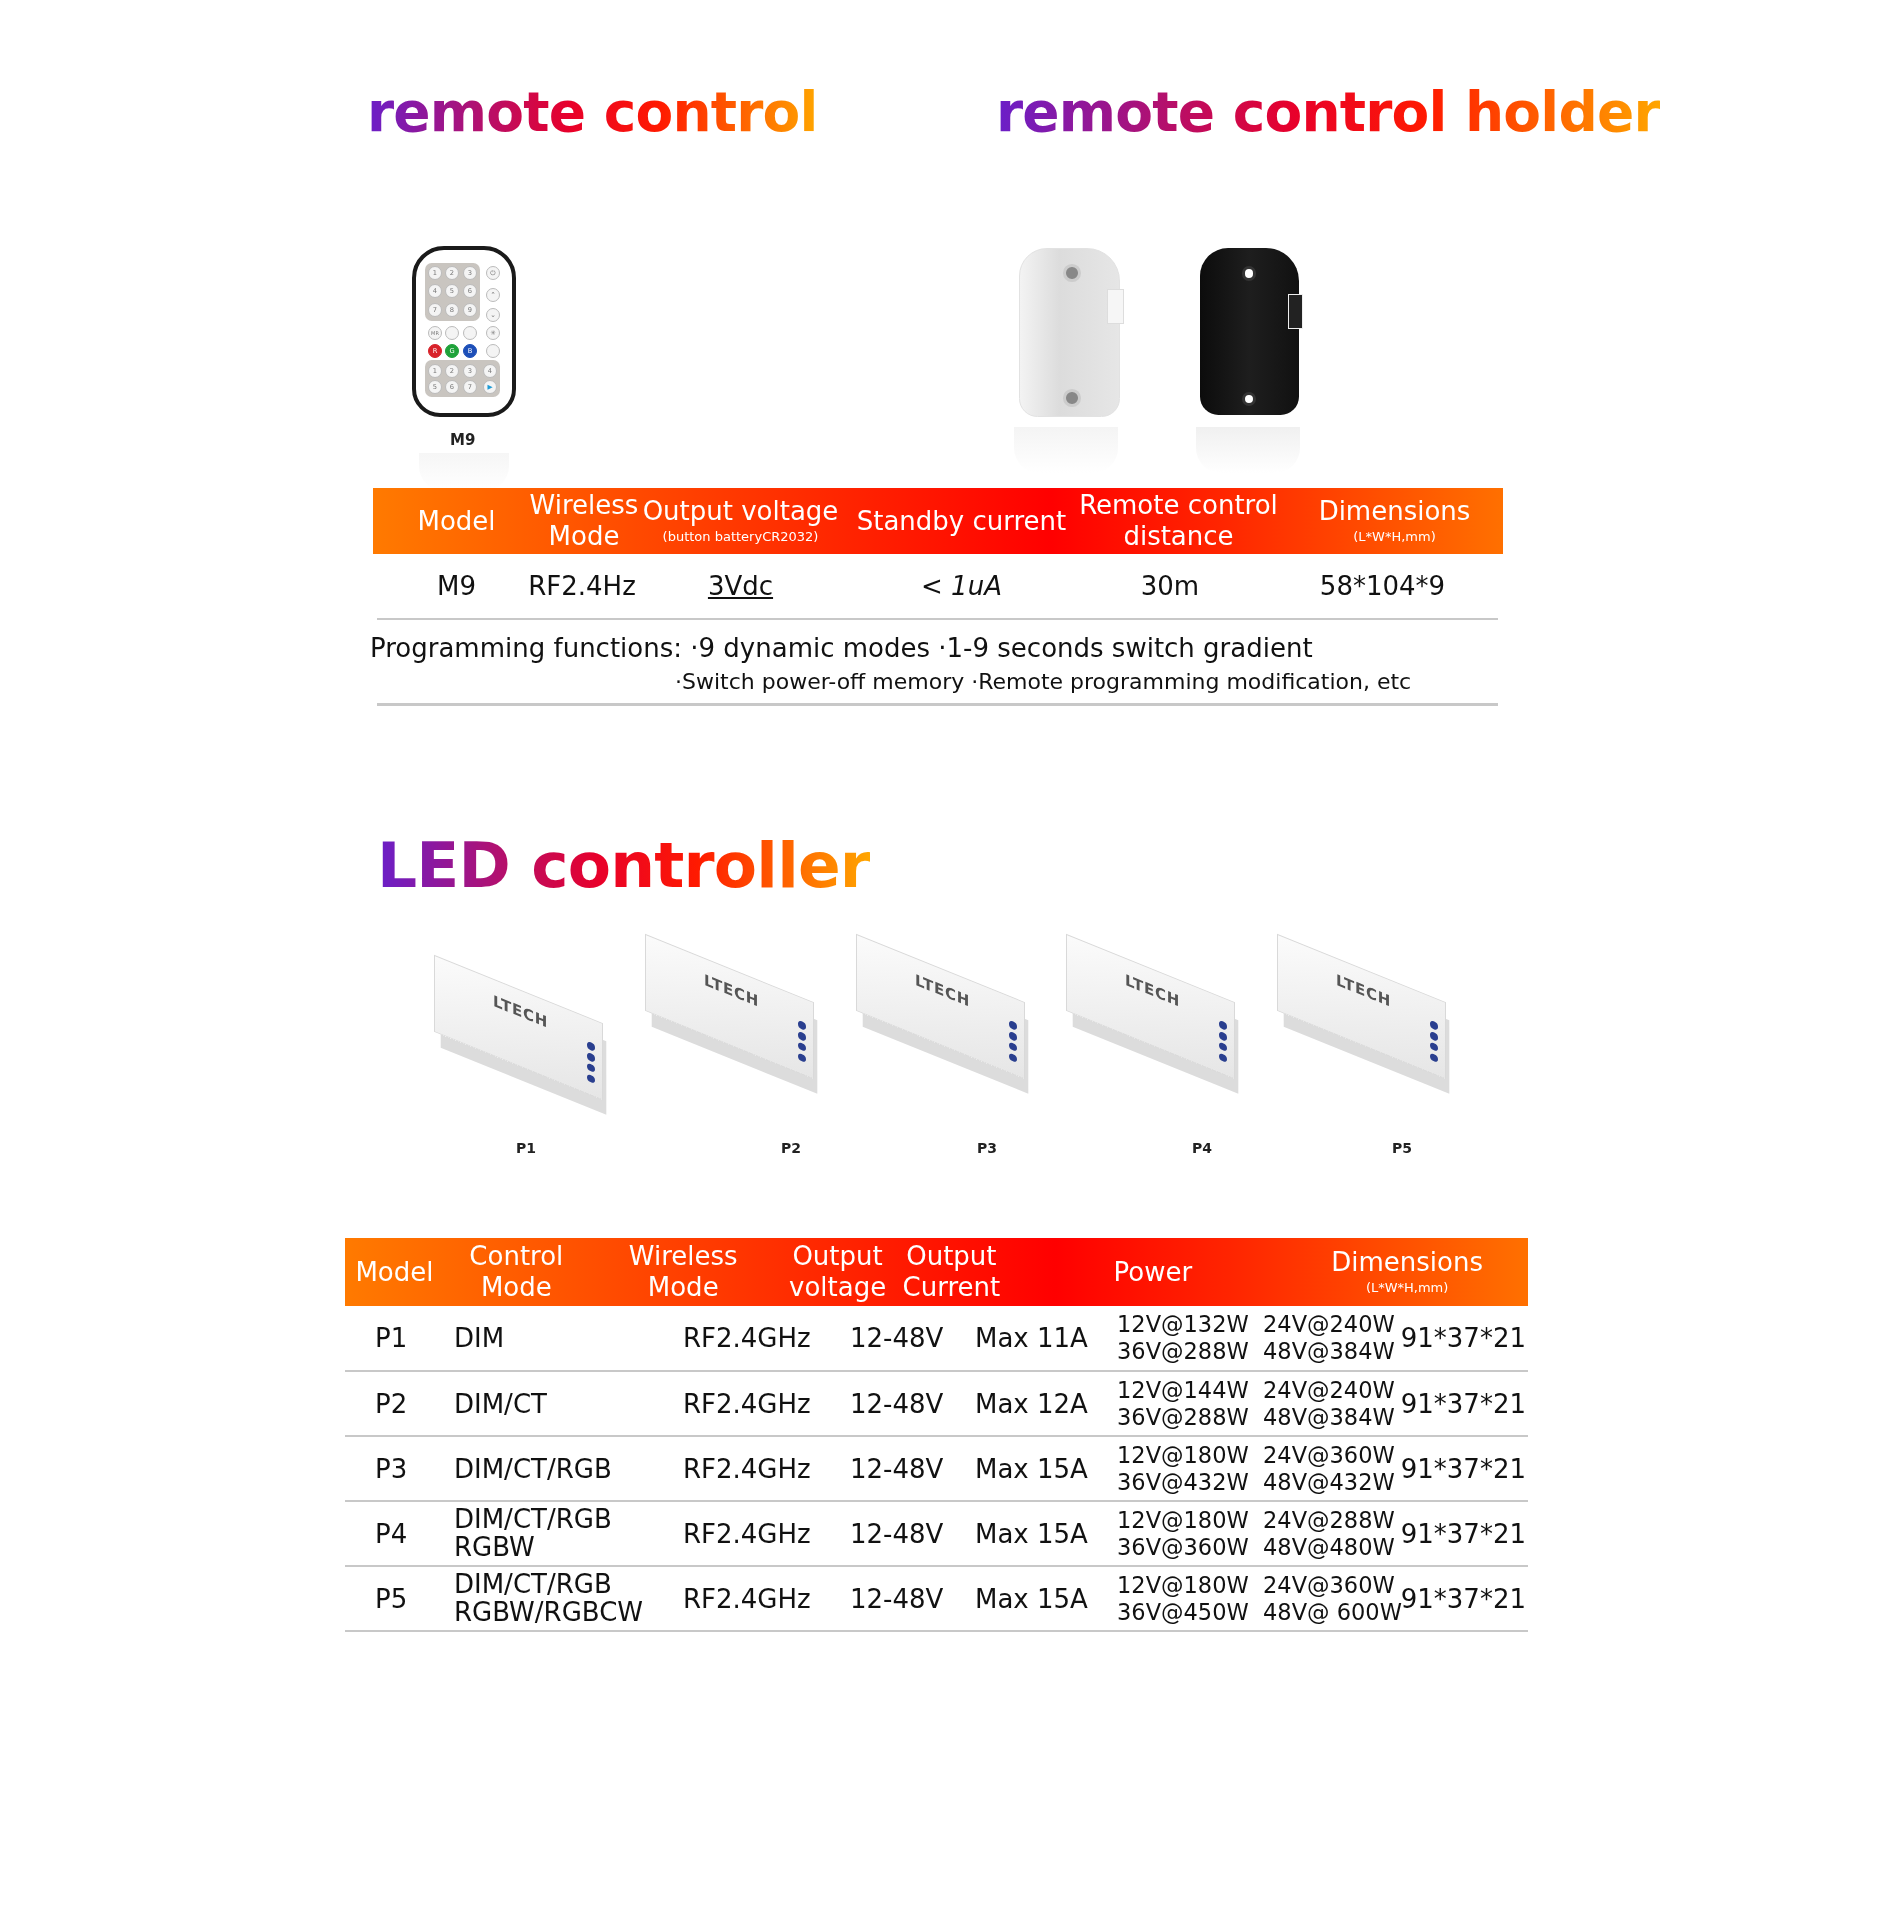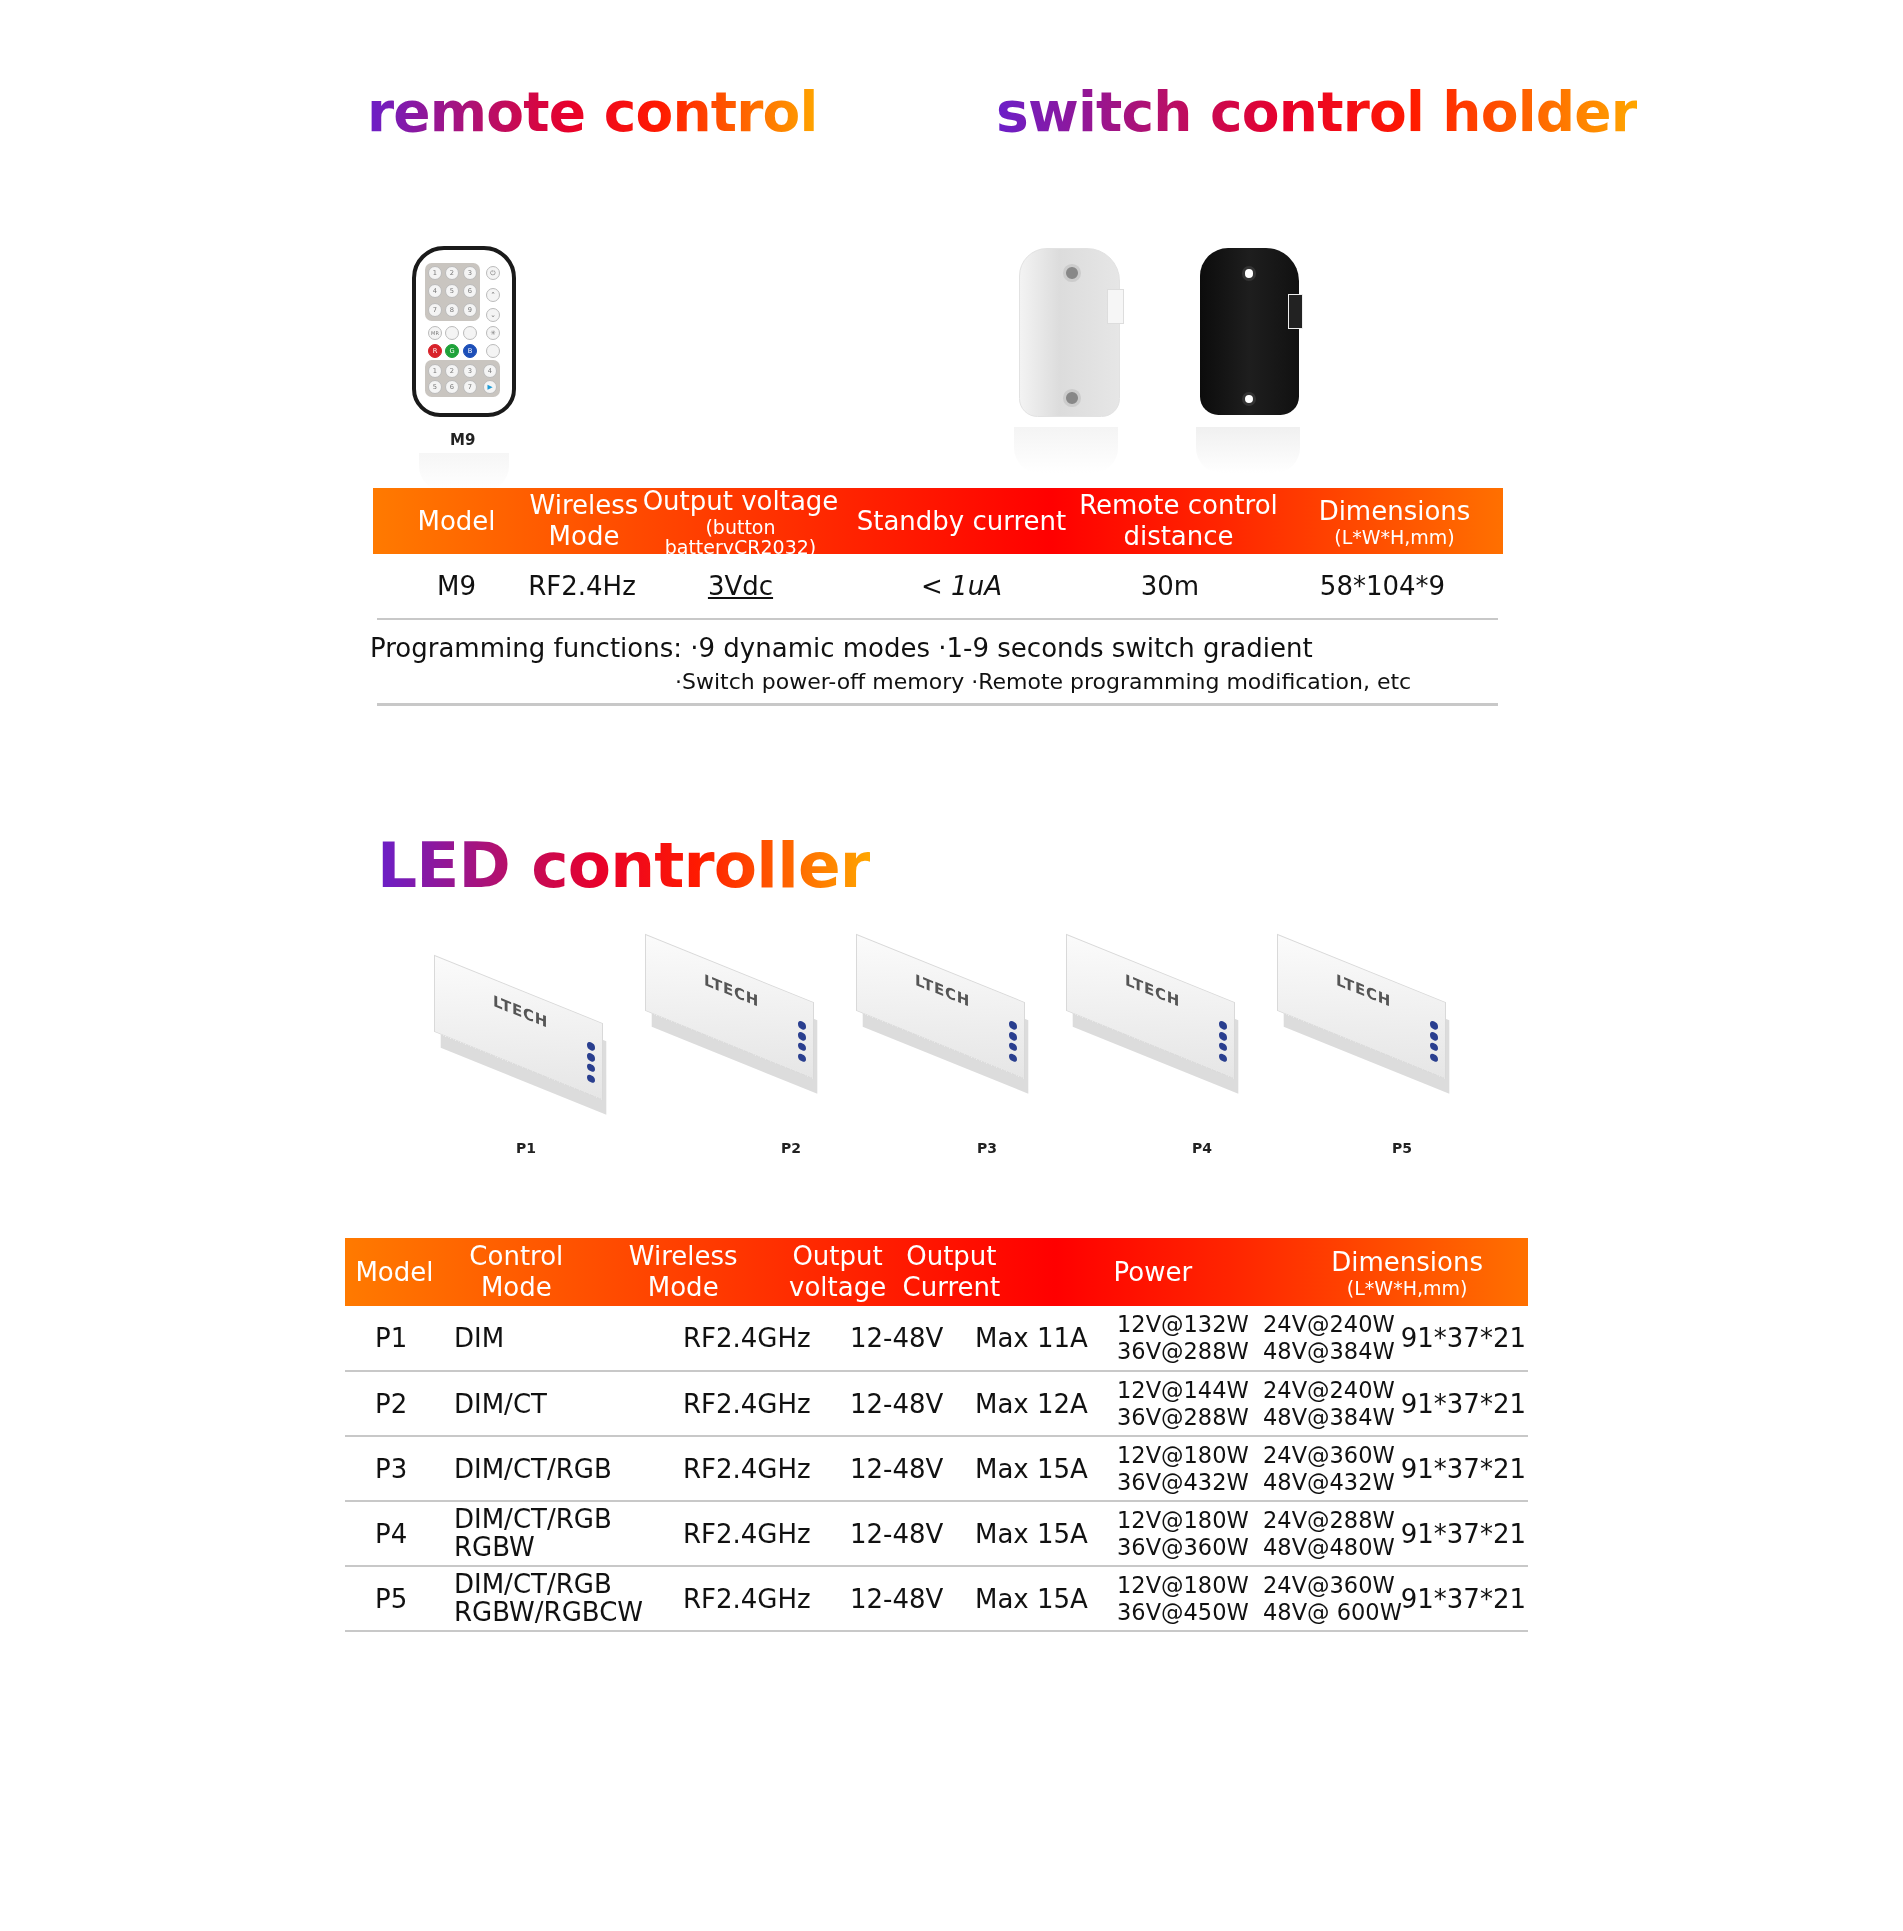--- a/index.html
+++ b/index.html
@@ -3,21 +3,21 @@
 <meta charset="utf-8">
 <style>
   html,body{margin:0;padding:0;background:#fff;}
   body{width:1904px;height:1932px;position:relative;overflow:hidden;font-family:"DejaVu Sans","Liberation Sans",sans-serif;color:#111;}
   .abs{position:absolute;}
   .grad-title{font-weight:bold;font-size:55px;line-height:65px;letter-spacing:-0.8px;
     background:linear-gradient(90deg,#6a1fc9 0%,#b3106e 25%,#e8002a 45%,#ff1a00 65%,#ff6a00 85%,#ffa600 100%);
     -webkit-background-clip:text;background-clip:text;color:transparent;white-space:nowrap;}
   .hdr{background:linear-gradient(90deg,#ff7a00 0%,#ff3c00 30%,#ff0000 60%,#ff2500 75%,#ff7000 100%);color:#fff;display:flex;align-items:center;}
   .hdr .c{display:flex;flex-direction:column;align-items:center;justify-content:center;text-align:center;font-size:26px;line-height:31px;}
-  .hdr .sub{font-size:19px;line-height:20px;}
+  .hdr .sub{font-size:13px;line-height:20px;}
   .row{display:flex;align-items:center;font-size:26px;border-bottom:2.5px solid #c8c8c8;}
   .row .c{display:flex;flex-direction:column;justify-content:center;}
   .pw{font-size:22.5px;line-height:27px;text-align:center;white-space:pre;}
   .lbl{font-weight:bold;font-size:14px;color:#222;}
   
   .remote{width:104px;height:171px;border:4.2px solid #1a1a1a;border-radius:32px 32px 28px 28px;background:#fff;box-sizing:border-box;}
   .keypad{position:absolute;background:#c9c5c0;border-radius:6.7px;}
   .key{position:absolute;width:14px;height:14px;border-radius:50%;background:#f4f4f4;border:0.8px solid #bbb;box-sizing:border-box;font-size:6.7px;color:#777;text-align:center;line-height:12.5px;}
   .holder{border-radius:28px 33px 18.4px 18.4px;}
   .ctrl{position:absolute;width:167px;height:75px;background:linear-gradient(160deg,#fbfbfb,#e6e6e6);border:0.8px solid #d9d9d9;transform:skewY(22deg);box-shadow:5px 15px 0 -1.7px #dcdcdc;}
@@ -25,21 +25,21 @@
   .ctrl .dots{position:absolute;right:6.7px;top:23.4px;width:8.3px;}
   .ctrl .dots i{display:block;width:7.5px;height:7.5px;border-radius:50%;background:#2a3f8f;margin-bottom:3.3px;}
 </style>
 </head>
 <body>
 
 <div class="abs grad-title" style="left:367px;top:80px;">
   <div>remote control</div>
 </div>
 <div class="abs grad-title" style="left:996px;top:80px;">
-  <div>switch control holder</div>
+  <div>remote control holder</div>
 </div>
 
 <div class="abs" style="left:412px;top:246px;width:104px;height:250px;">
   <div class="remote abs" style="left:0;top:0;"></div>
   <div class="keypad" style="left:13.4px;top:16.7px;width:55px;height:58px;"></div>
   <div class="keypad" style="left:13.4px;top:114px;width:75px;height:37px;"></div>
 
   <div class="key" style="left:16px;top:20px;">1</div>
   <div class="key" style="left:33px;top:20px;">2</div>
   <div class="key" style="left:51px;top:20px;">3</div>

